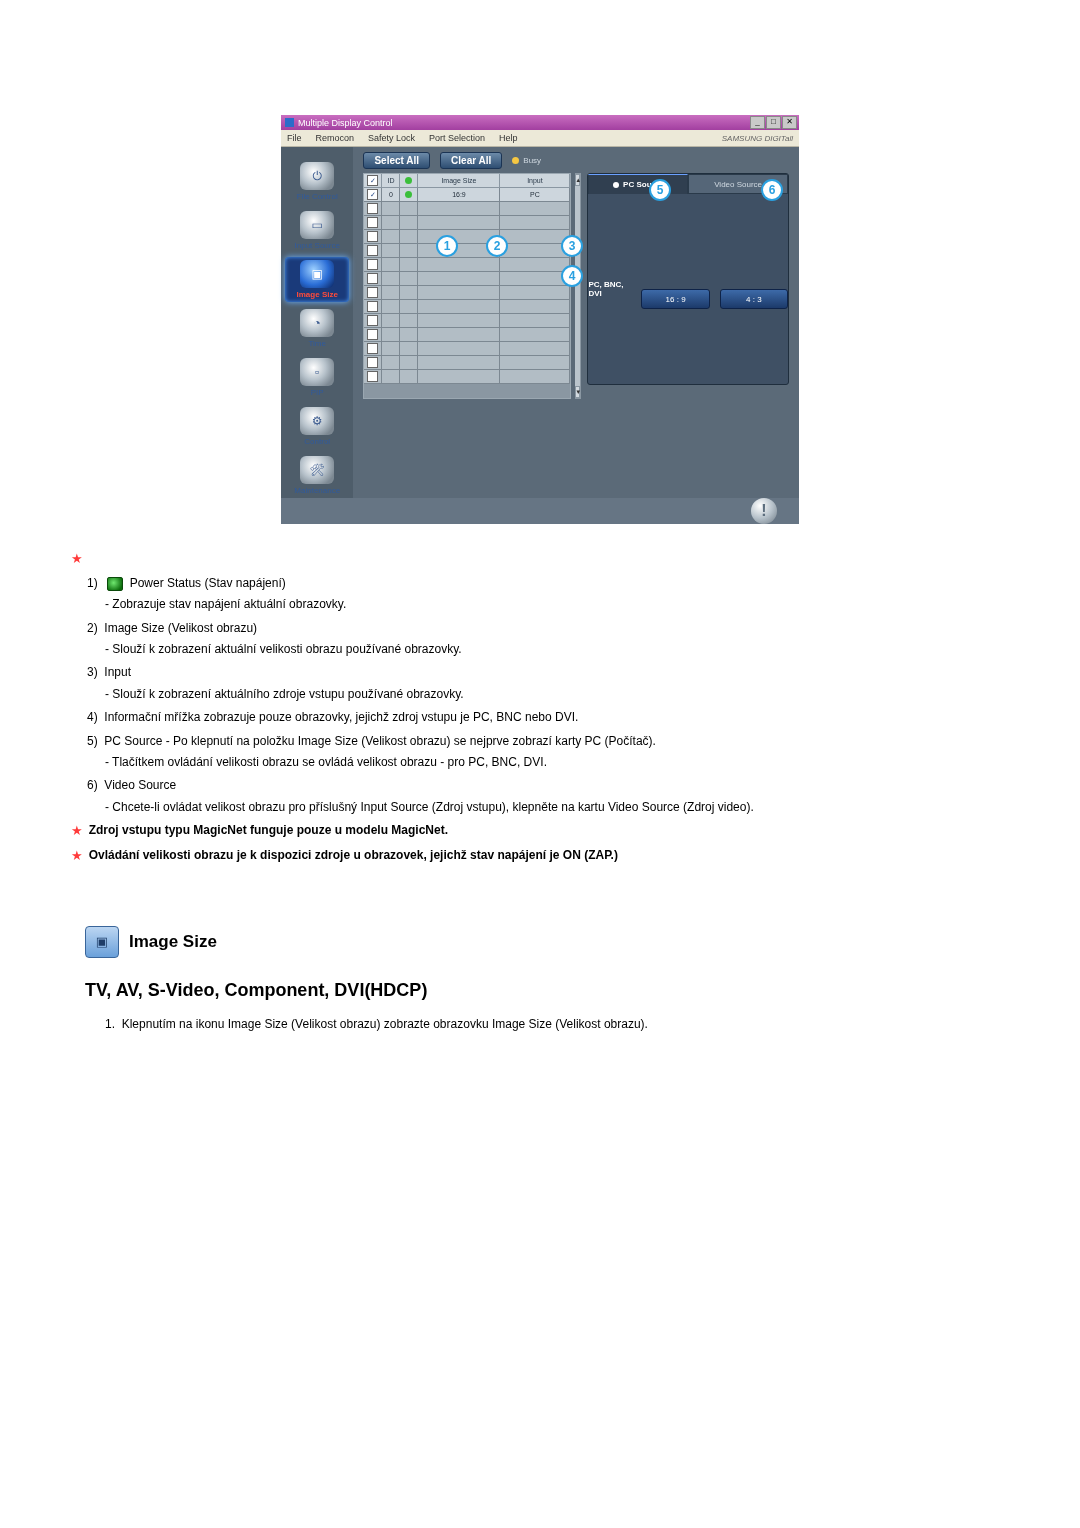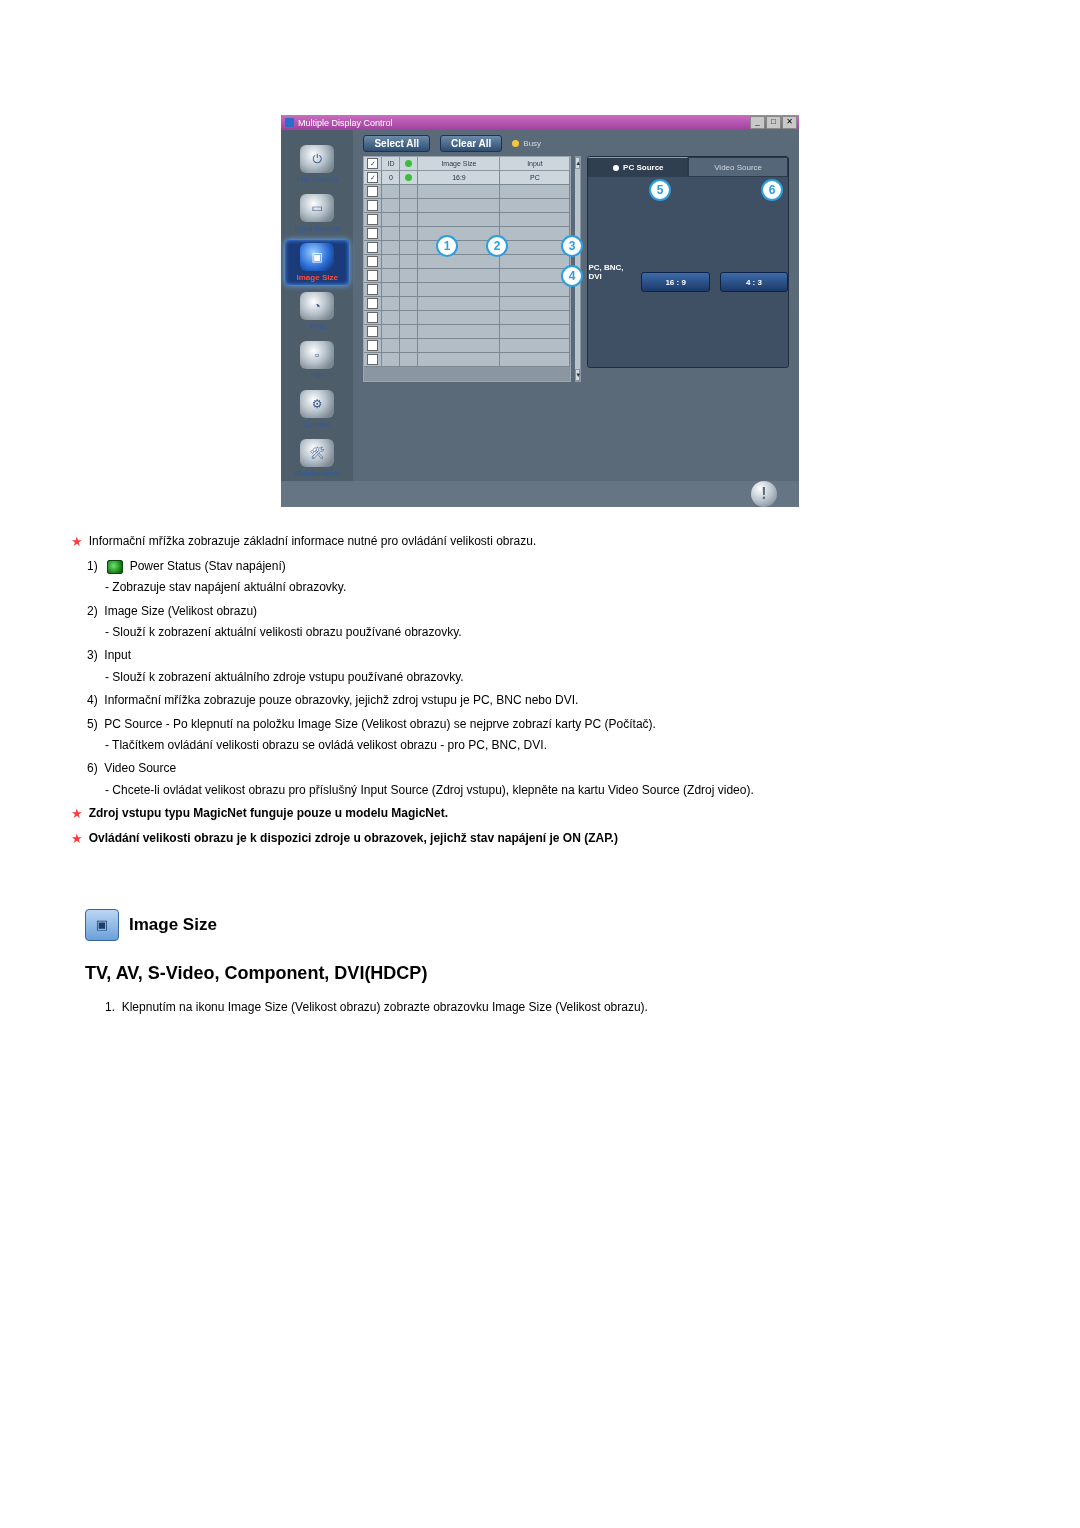--- a/index.html
+++ b/index.html
@@ -177,21 +177,21 @@
   .rp-body{
     flex:1;
     display:flex;
     flex-direction:row;
     align-items:center;
     gap:10px;
     padding:38px 0;
   }
   .rp-label{font-size:8px;color:#fff;font-weight:bold;}
   .rp-btn{
-    font-size:8px;color:#fff;font-weight:bold;
+    font-size:8px;color:#fff;font-weight:normal;
     background:linear-gradient(#3d6aa8,#1c3a6a);
     border:1px solid #0e2348;
     border-radius:3px;
     width:78px;height:18px;
     display:flex;align-items:center;justify-content:center;margin-top:20px;
   }
 
   .footer{
     height:42px;
     background:#667584;
@@ -264,20 +264,30 @@
       <div class="lft">
         <span class="app-ic"></span>
         <span>Multiple Display Control</span>
       </div>
       <div class="win-btns">
         <div class="win-btn">_</div>
         <div class="win-btn">□</div>
         <div class="win-btn">✕</div>
       </div>
     </div>
+    <div class="menu-bar">
+      <div class="menus">
+        <span>File</span>
+        <span>Remocon</span>
+        <span>Safety Lock</span>
+        <span>Port Selection</span>
+        <span>Help</span>
+      </div>
+      <span class="samsung">SAMSUNG DIGITall</span>
+    </div>
 
     <div class="app-body">
       <div class="app-main">
 
         <div class="sidebar">
           <div class="side-item">
             <div class="side-icon">⏻</div>
             <div class="side-label">File Control</div>
           </div>
           <div class="side-item">
@@ -490,21 +500,20 @@
     <div class="co" style="top:120px;left:205px;">2</div>
     <div class="co" style="top:120px;left:280px;">3</div>
     <div class="co" style="top:150px;left:280px;">4</div>
     <div class="co" style="top:64px;left:368px;">5</div>
     <div class="co" style="top:64px;left:480px;">6</div>
   </div>
 
   <div class="text-block">
     <div class="desc-line">
       <span class="star">★</span>
-      <span>Informační mřížka zobrazuje základní informace nutné pro ovládání velikosti obrazu.</span>
     </div>
 
     <div class="num-item">1)&nbsp; <span class="inline-ic"></span> <span>Power Status (Stav napájení)</span></div>
     <div class="sub">- Zobrazuje stav napájení aktuální obrazovky.</div>
 
     <div class="num-item">2)&nbsp; <span>Image Size (Velikost obrazu)</span></div>
     <div class="sub">- Slouží k zobrazení aktuální velikosti obrazu používané obrazovky.</div>
 
     <div class="num-item">3)&nbsp; <span>Input</span></div>
     <div class="sub">- Slouží k zobrazení aktuálního zdroje vstupu používané obrazovky.</div>

